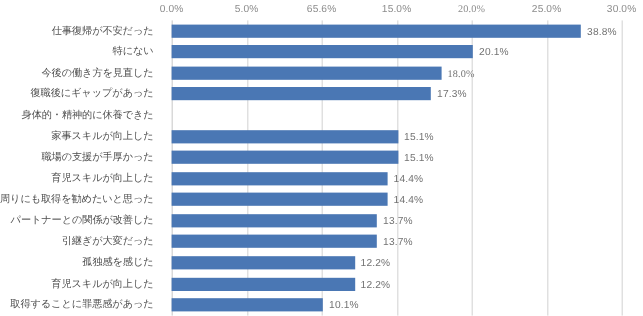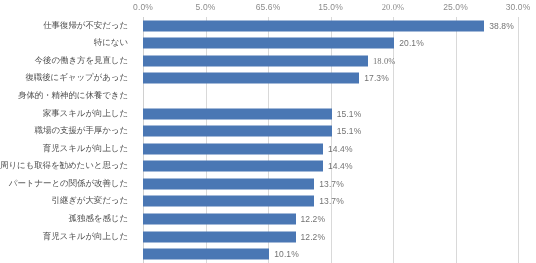--- a/index.html
+++ b/index.html
@@ -215,20 +215,21 @@
         </div>
       </div>
       <div class="bar-row">
         <div class="cat-label">育児スキルが向上した</div>
         <div class="bar-track">
           <div class="bar" style="width: 152.5px; background: rgb(74, 119, 180);"></div>
           <span class="bar-value" style="left: 157.5px;">12.2%</span>
         </div>
       </div>
       <div class="bar-row">
+        <div class="cat-label">取得することに罪悪感があった</div>
         <div class="bar-track">
           <div class="bar" style="width: 126.25px; background: rgb(74, 119, 180);"></div>
           <span class="bar-value" style="left: 131.25px;">10.1%</span>
         </div>
       </div>
     </div>
 
 </div>
 
 </body></html>

